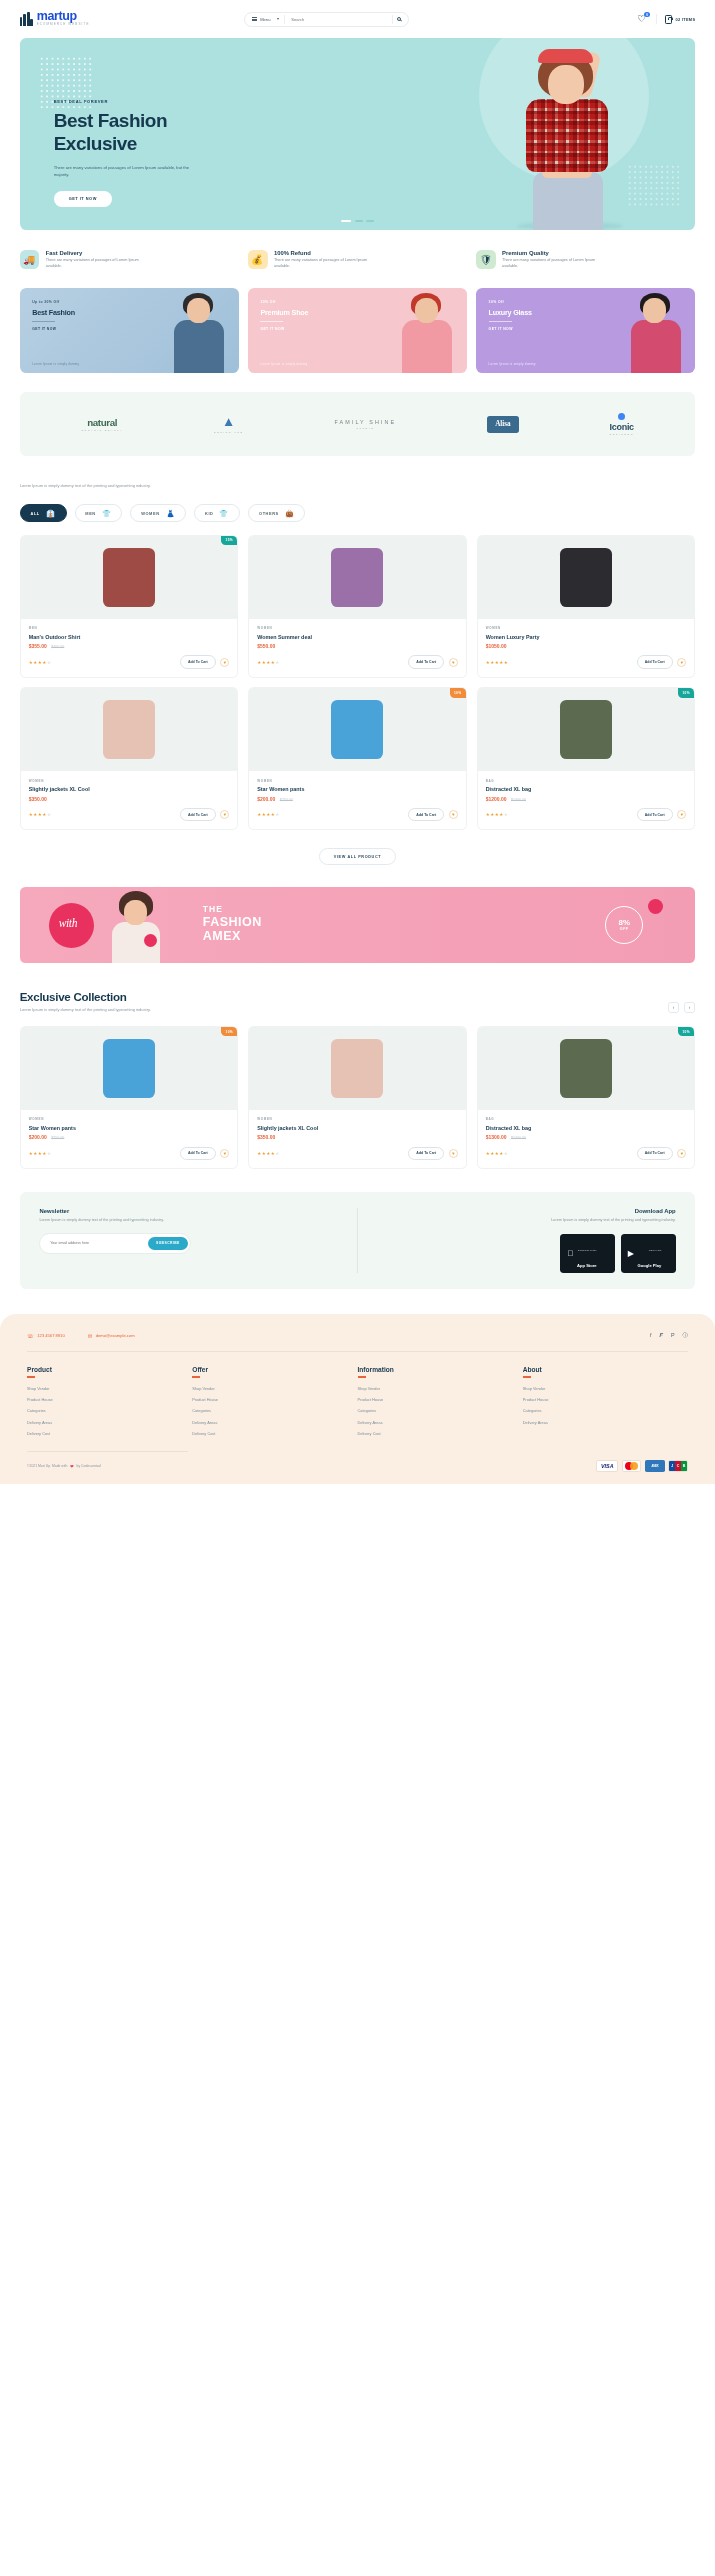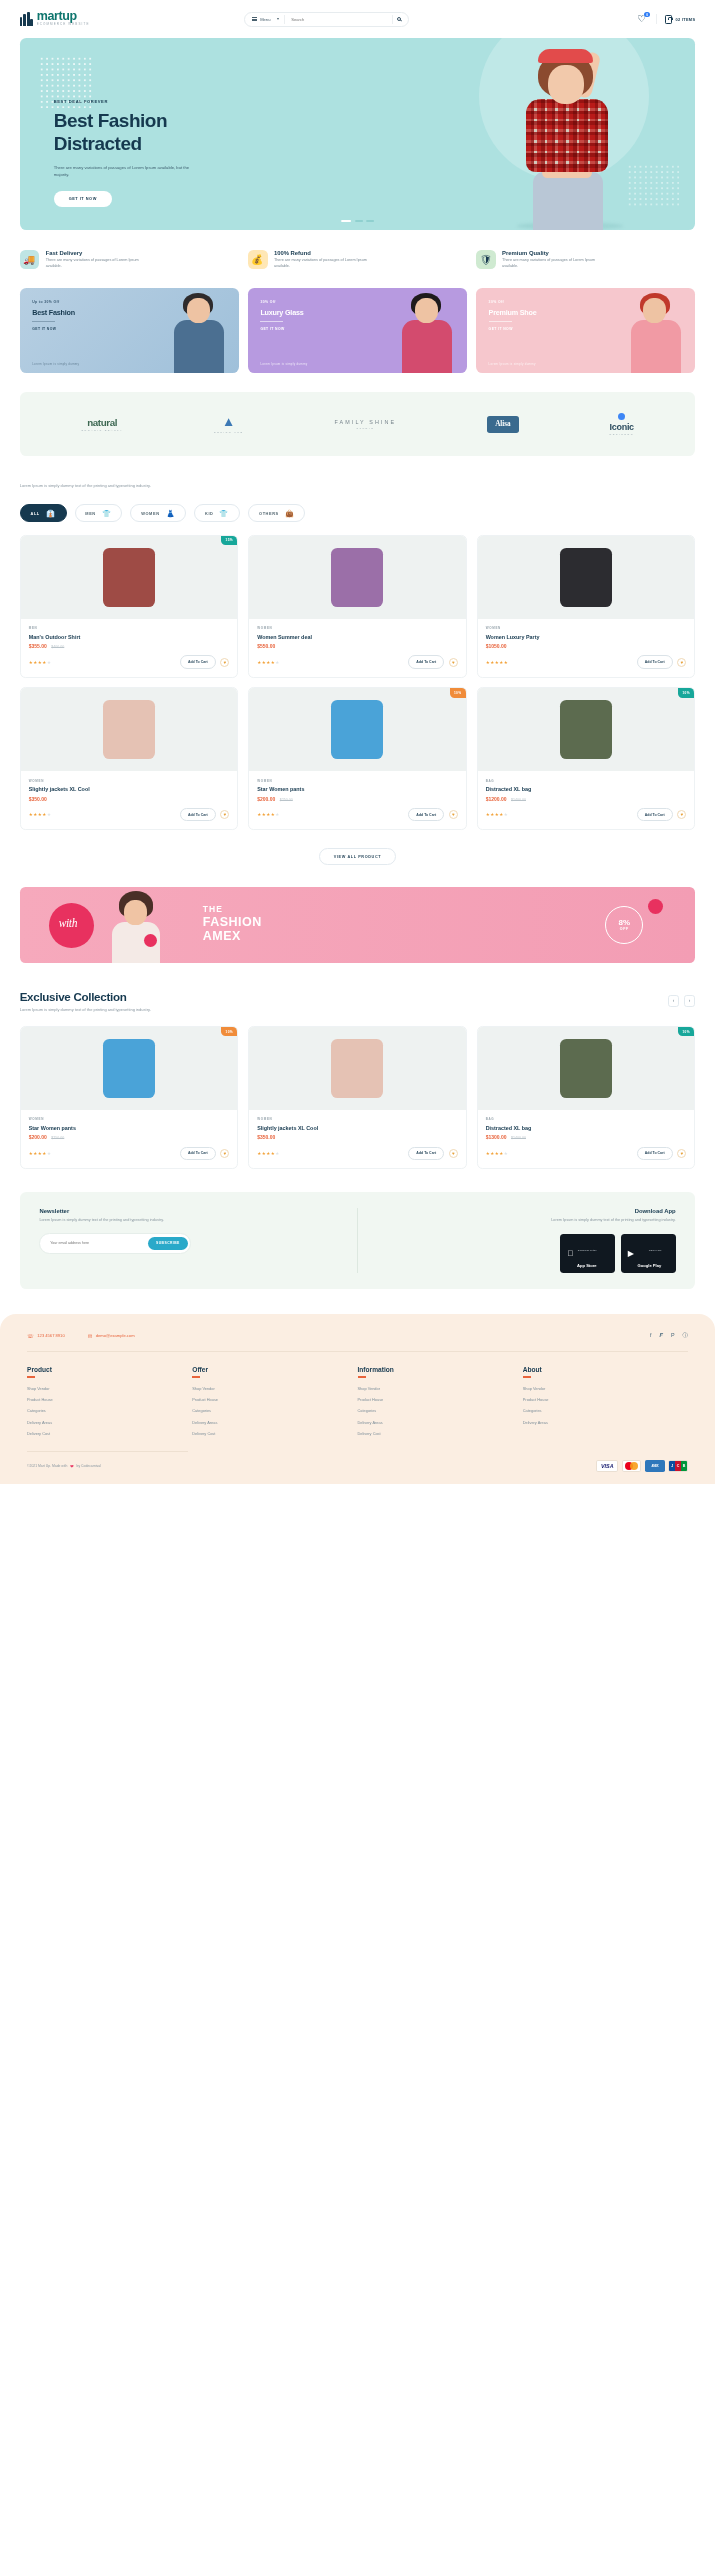--- a/index.html
+++ b/index.html
@@ -8,21 +8,21 @@
 
   
   .header{height:38px;display:flex;align-items:center;padding:0 19.7px;background:#fff}
   .logo{display:flex;align-items:center;gap:3.6px}
   .logo-mark{width:13.4px;height:14.3px;position:relative}
   .logo-mark i{position:absolute;bottom:0;width:2.7px;background:#16394f;border-radius:0.9px 0.9px 0 0}
   .logo-mark i:nth-child(1){left:0;height:9px}
   .logo-mark i:nth-child(2){left:3.6px;height:12.5px}
   .logo-mark i:nth-child(3){left:7.2px;height:14.3px;background:#16394f}
   .logo-mark i:nth-child(4){left:10.7px;height:7.2px}
-  .logo-txt .lt1{font-size:12.5px;font-weight:bold;letter-spacing:-0.4px;color:#0f766e;line-height:10.7px}
+  .logo-txt .lt1{font-size:12.5px;font-weight:bold;letter-spacing:-0.4px;color:#1d4ed8;line-height:10.7px}
   .logo-txt .lt2{font-size:3px;letter-spacing:1.1px;color:#9aa7b0;line-height:5.4px}
 
   .searchbar{margin-left:auto;margin-right:auto;display:flex;align-items:center;height:15px;border:0.9px solid #e7ecef;border-radius:18px;background:#fff;padding:0 2.7px;position:relative;left:-36px}
   .sb-menu{display:flex;align-items:center;gap:3.6px;padding:0 5.4px 0 4.5px;font-size:4.1px;color:#49606e}
   .hamb{display:flex;flex-direction:column;gap:0.9px}
   .hamb b{display:block;width:4.5px;height:0.7px;background:#49606e}
   .caret{width:0;height:0;border-left:1.8px solid transparent;border-right:1.8px solid transparent;border-top:2.1px solid #49606e;margin-left:2.7px}
   .sb-div{width:0.9px;height:9px;background:#eceff1}
   .sb-input{border:0;outline:0;font-size:4.1px;color:#b3bcc3;width:107px;padding-left:6.3px;font-family:inherit;background:transparent}
   .sb-go{width:12.5px;height:12.5px;display:flex;align-items:center;justify-content:center}
@@ -156,21 +156,21 @@
   .sf-lolli{position:absolute;left:39px;top:46px;width:13.4px;height:13.4px;border-radius:50%;background:#e8315f}
   .sale-txt{position:absolute;left:183px;top:17px}
   .sale-l1{font-size:8.5px;font-weight:bold;color:#fff;letter-spacing:1.1px;line-height:11.6px}
   .sale-l2{font-size:12.5px;font-weight:bold;color:#fff;letter-spacing:0.5px;line-height:14.3px}
   .sale-badge{position:absolute;right:52px;top:19.7px;width:38px;height:38px;border-radius:50%;border:1.3px solid #fff;display:flex;flex-direction:column;align-items:center;justify-content:center;color:#fff}
   .sb1{font-size:8px;font-weight:bold;line-height:8px}
   .sb2{font-size:3.6px;font-weight:bold;letter-spacing:0.7px}
   .sale-dot{position:absolute;right:32px;top:12.5px;width:15px;height:15px;border-radius:50%;background:#e8315f}
 
   
-  .exc-head{display:flex;align-items:flex-start}
+  .exc-head{display:flex;align-items:flex-end}
   .arrows{margin-left:auto;display:flex;gap:4.5px;margin-top:5.4px}
   .arw{width:11.6px;height:11.6px;border:0.9px solid #e3eaef;border-radius:2.7px;background:#fff;display:flex;align-items:center;justify-content:center;font-size:4.5px;color:#6d7f8b;cursor:pointer}
 
   
   .nl{margin:23px 19.7px 0;background:#f1f7f2;border-radius:6.3px;display:flex;padding:16px 19.7px;gap:18px;align-items:flex-start}
   .nl-l{flex:1}
   .nl-r{flex:1;text-align:right}
   .nl-t{font-size:5.9px;font-weight:bold;color:#16394f;margin-bottom:4.5px}
   .nl-p{font-size:3.8px;line-height:5.9px;color:#8b98a1;max-width:130px}
   .nl-r .nl-p{max-width:none;margin-left:auto;text-align:right}
@@ -270,21 +270,21 @@
         <div class="hm-waist"></div>
       <div class="hm-torso"></div>
         <div class="hm-arm"></div>
       <div class="hm-hair"></div>
         <div class="hm-scarf"></div>
         <div class="hm-face"></div>
     </div>
     <div class="hero-txt">
       <div class="kicker">BEST DEAL FOREVER</div>
       <div class="hero-h1">Best Fashion</div>
-      <div class="hero-h1">Distracted</div>
+      <div class="hero-h1">Exclusive</div>
       <div class="hero-p">There are many variations of passages of Lorem Ipsum available, but the majority.</div>
       <button class="cta">GET IT NOW</button>
     </div>
     <div class="hero-dotnav">
       <b class="on"></b>
       <b></b>
       <b></b>
     </div>
   </div>
 
@@ -319,46 +319,46 @@
       <div class="promo-rule"></div>
       <div class="promo-go">GET IT NOW</div>
       <div class="promo-cap">Lorem Ipsum is simply dummy</div>
       <div class="pfig">
           <div class="pf-legs"></div>
           <div class="pf-body"></div>
           <div class="pf-hair"></div>
           <div class="pf-head"></div>
         </div>
     </div>
+    <div class="promo p">
+      <div class="promo-off">30% Off</div>
+      <div class="promo-t">Premium Shoe</div>
+      <div class="promo-rule"></div>
+      <div class="promo-go">GET IT NOW</div>
+      <div class="promo-cap">Lorem Ipsum is simply dummy</div>
+      <div class="pfig">
+          <div class="pf-legs"></div>
+          <div class="pf-body"></div>
+          <div class="pf-hair"></div>
+          <div class="pf-head"></div>
+        </div>
+    </div>
     <div class="promo v">
       <div class="promo-off">30% Off</div>
       <div class="promo-t">Luxury Glass</div>
       <div class="promo-rule"></div>
       <div class="promo-go">GET IT NOW</div>
       <div class="promo-cap">Lorem Ipsum is simply dummy</div>
       <div class="pfig">
           <div class="pf-legs"></div>
           <div class="pf-body"></div>
           <div class="pf-hair"></div>
           <div class="pf-head"></div>
         </div>
     </div>
-    <div class="promo p">
-      <div class="promo-off">30% Off</div>
-      <div class="promo-t">Premium Shoe</div>
-      <div class="promo-rule"></div>
-      <div class="promo-go">GET IT NOW</div>
-      <div class="promo-cap">Lorem Ipsum is simply dummy</div>
-      <div class="pfig">
-          <div class="pf-legs"></div>
-          <div class="pf-body"></div>
-          <div class="pf-hair"></div>
-          <div class="pf-head"></div>
-        </div>
-    </div>
   </div>
 
   <div class="brands">
     <div class="brand">
       <div class="b1">natural</div>
       <div class="bsub">ORGANIC BEAUTY</div>
     </div>
     <div class="brand">
       <div class="bird">▲</div>
       <div class="bsub">DESIGN HUB</div>

